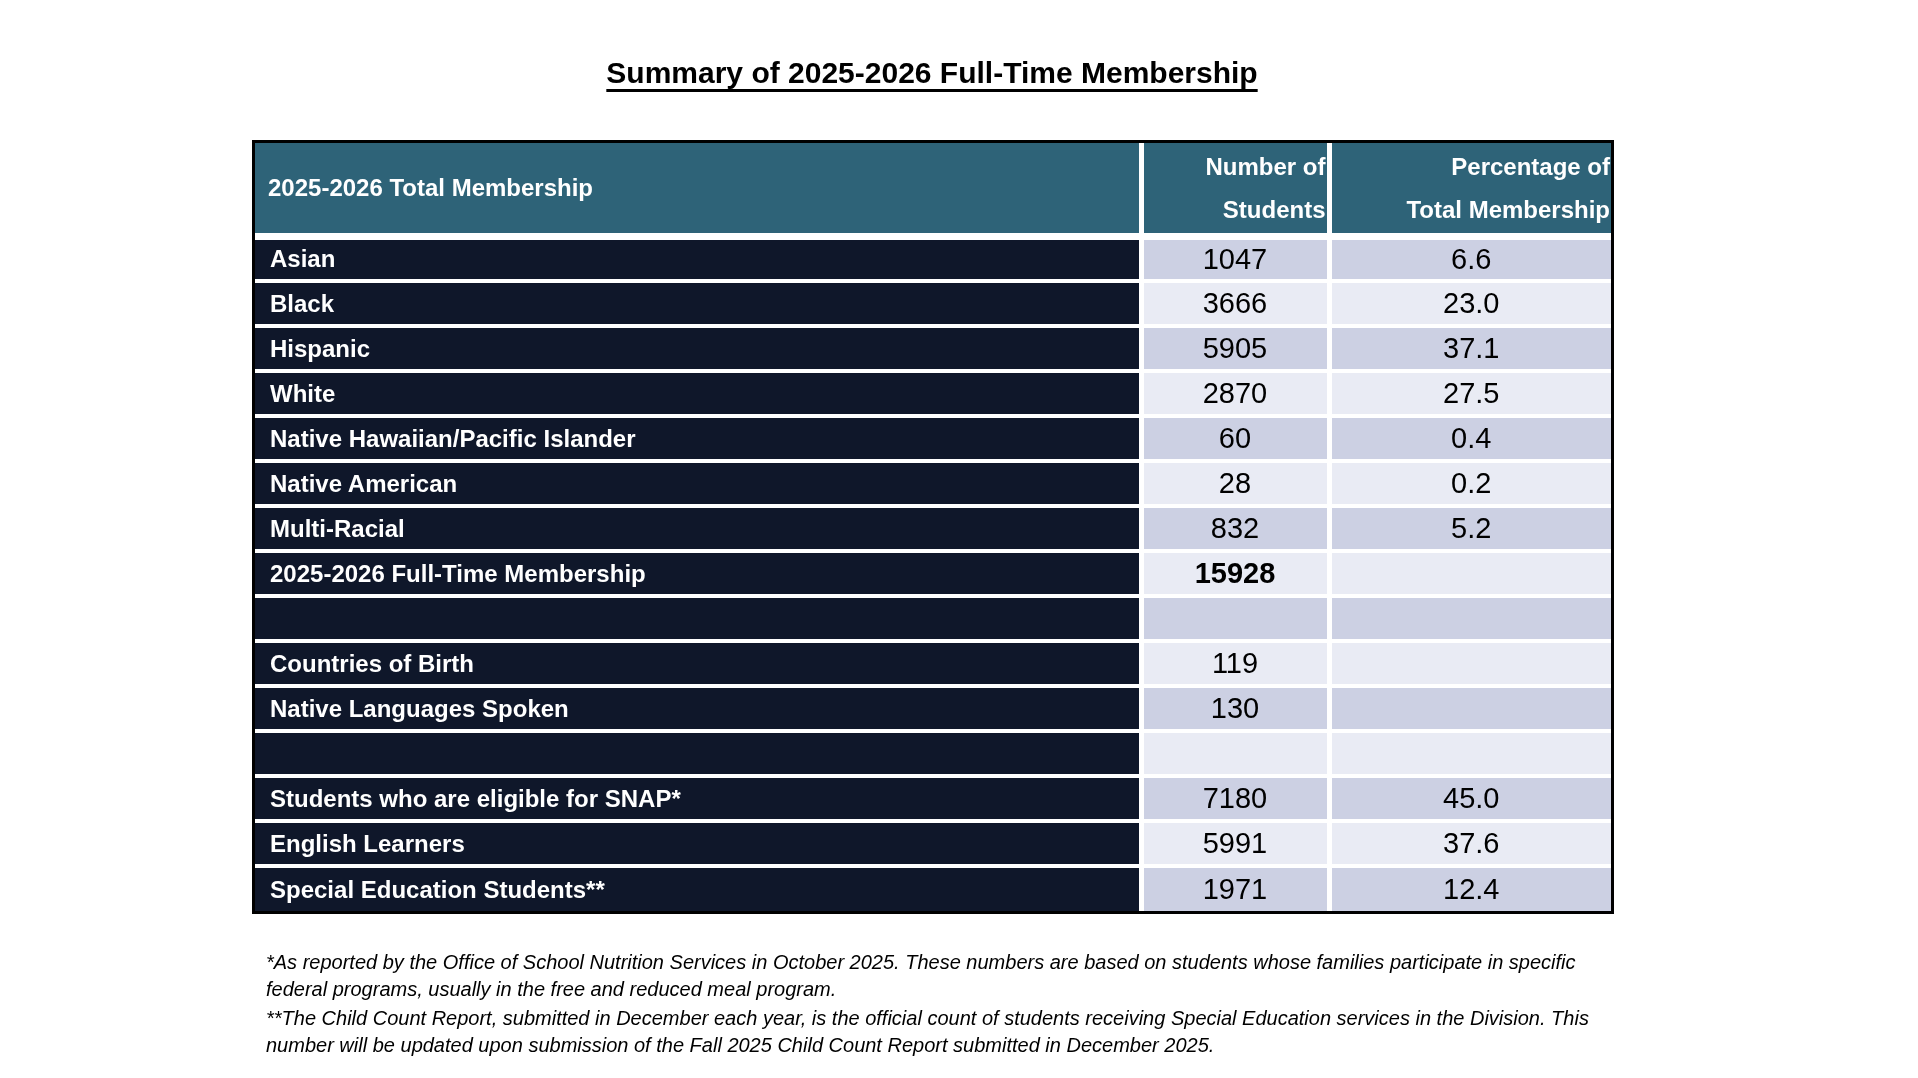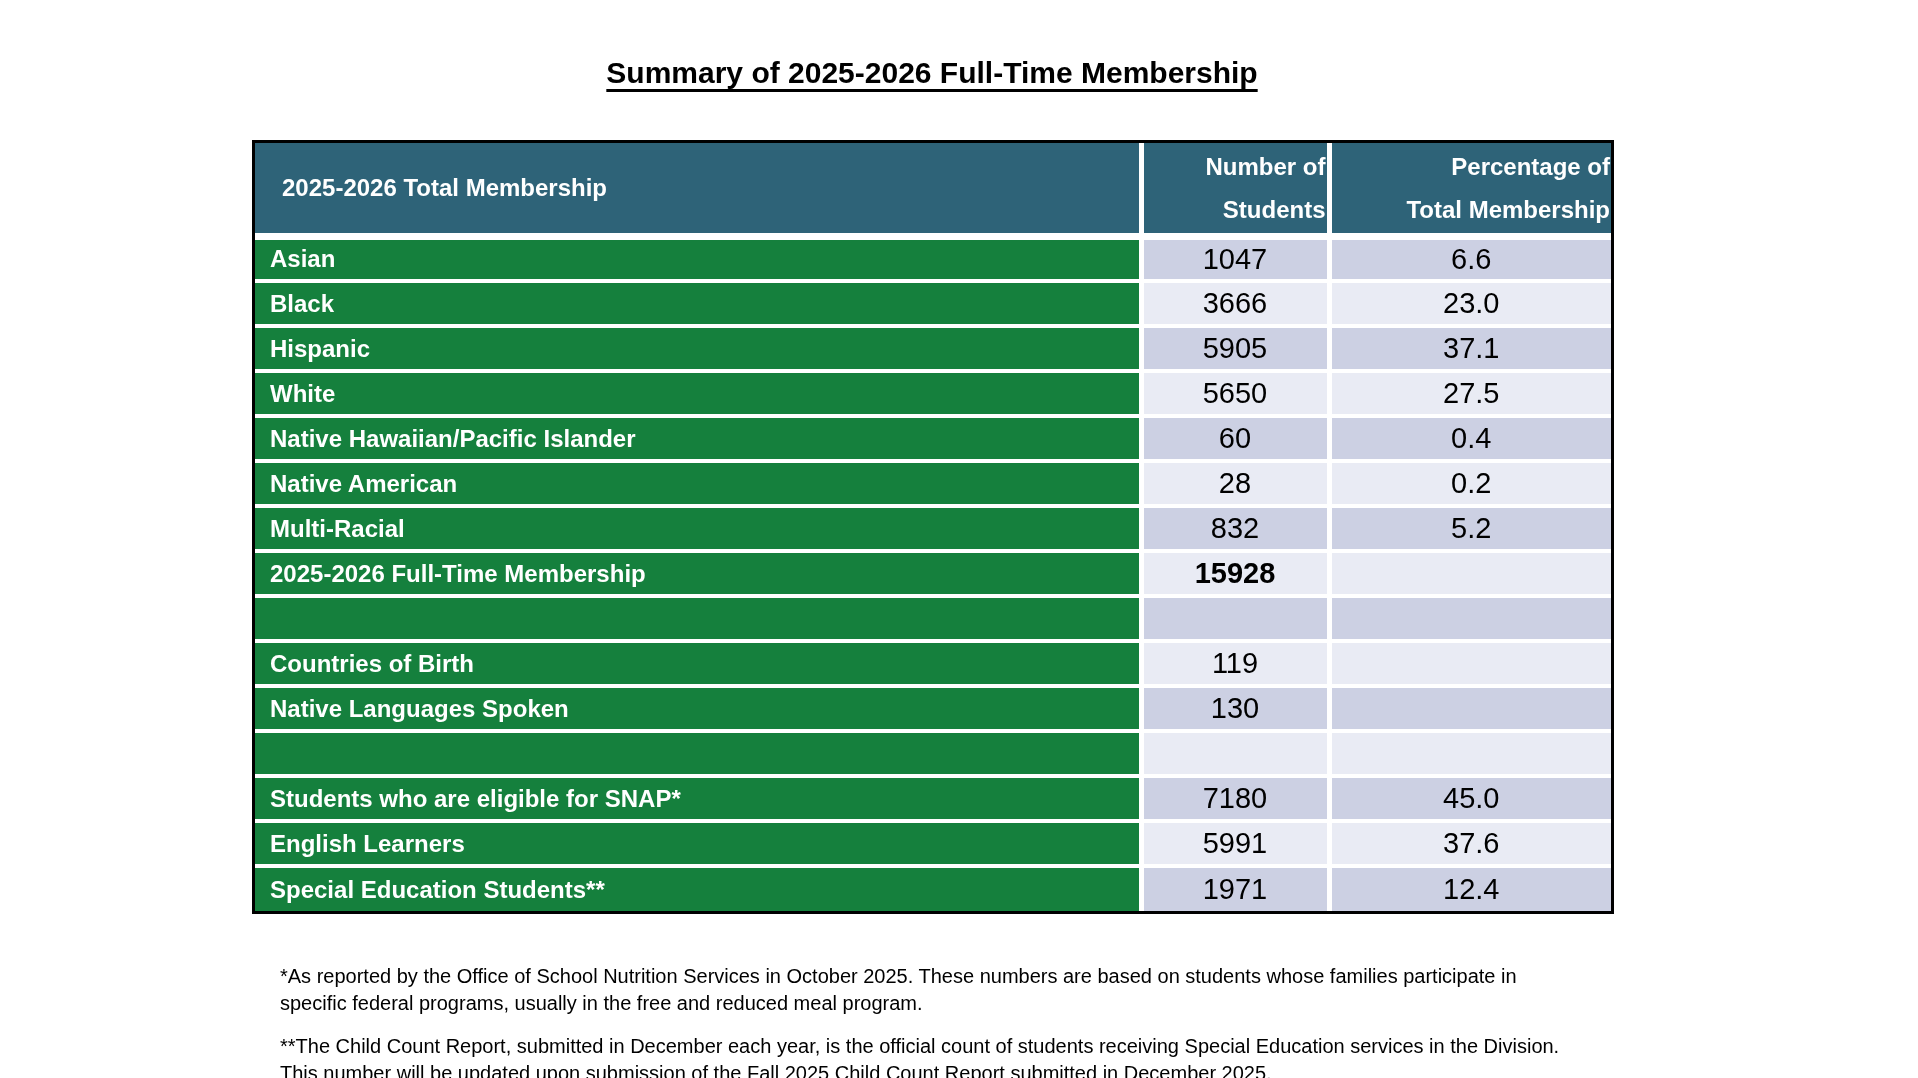--- a/index.html
+++ b/index.html
@@ -51,27 +51,27 @@
 
   thead th {
     background: #2E6378;
     color: #ffffff;
     font-size: 24px;
     font-weight: bold;
     height: 93px;
     vertical-align: middle;
     line-height: 43px;
   }
-  th.h-left { text-align: left; padding-left: 27px; }
+  th.h-left { text-align: left; padding-left: 13px; }
   th.h-center { text-align: right; }
   th .line { display: block; }
 
   tbody td { height: 45px; vertical-align: middle; }
   td.label-cell {
-    background: #15803d;
+    background: #0f172a;
     color: #ffffff;
     font-size: 24px;
     font-weight: bold;
     text-align: left;
     padding-left: 15px;
   }
   td.num-cell {
     font-size: 29px;
     color: #000;
     text-align: center;
@@ -82,21 +82,21 @@
   td.bold-num { font-weight: bold; }
 
   .footnotes {
     position: absolute;
     left: 263px; top: 946px;
     width: 1340px;
     font-size: 20px;
     line-height: 26.5px;
     color: #000;
   }
-  .footnotes p { margin: 17px; }
+  .footnotes p { margin: 3px; font-style: italic; }
 </style>
 </head>
 <body>
 
 <div class="title">
   <span class="underline">Summary of 2025-2026 Full-Time Membership</span>
 </div>
 
 <div class="table-wrap">
   <table>
@@ -129,21 +129,21 @@
         <td class="num-cell">3666</td>
         <td class="num-cell">23.0</td>
       </tr>
       <tr>
         <td class="label-cell">Hispanic</td>
         <td class="num-cell">5905</td>
         <td class="num-cell">37.1</td>
       </tr>
       <tr>
         <td class="label-cell">White</td>
-        <td class="num-cell">5650</td>
+        <td class="num-cell">2870</td>
         <td class="num-cell">27.5</td>
       </tr>
       <tr>
         <td class="label-cell">Native Hawaiian/Pacific Islander</td>
         <td class="num-cell">60</td>
         <td class="num-cell">0.4</td>
       </tr>
       <tr>
         <td class="label-cell">Native American</td>
         <td class="num-cell">28</td>

